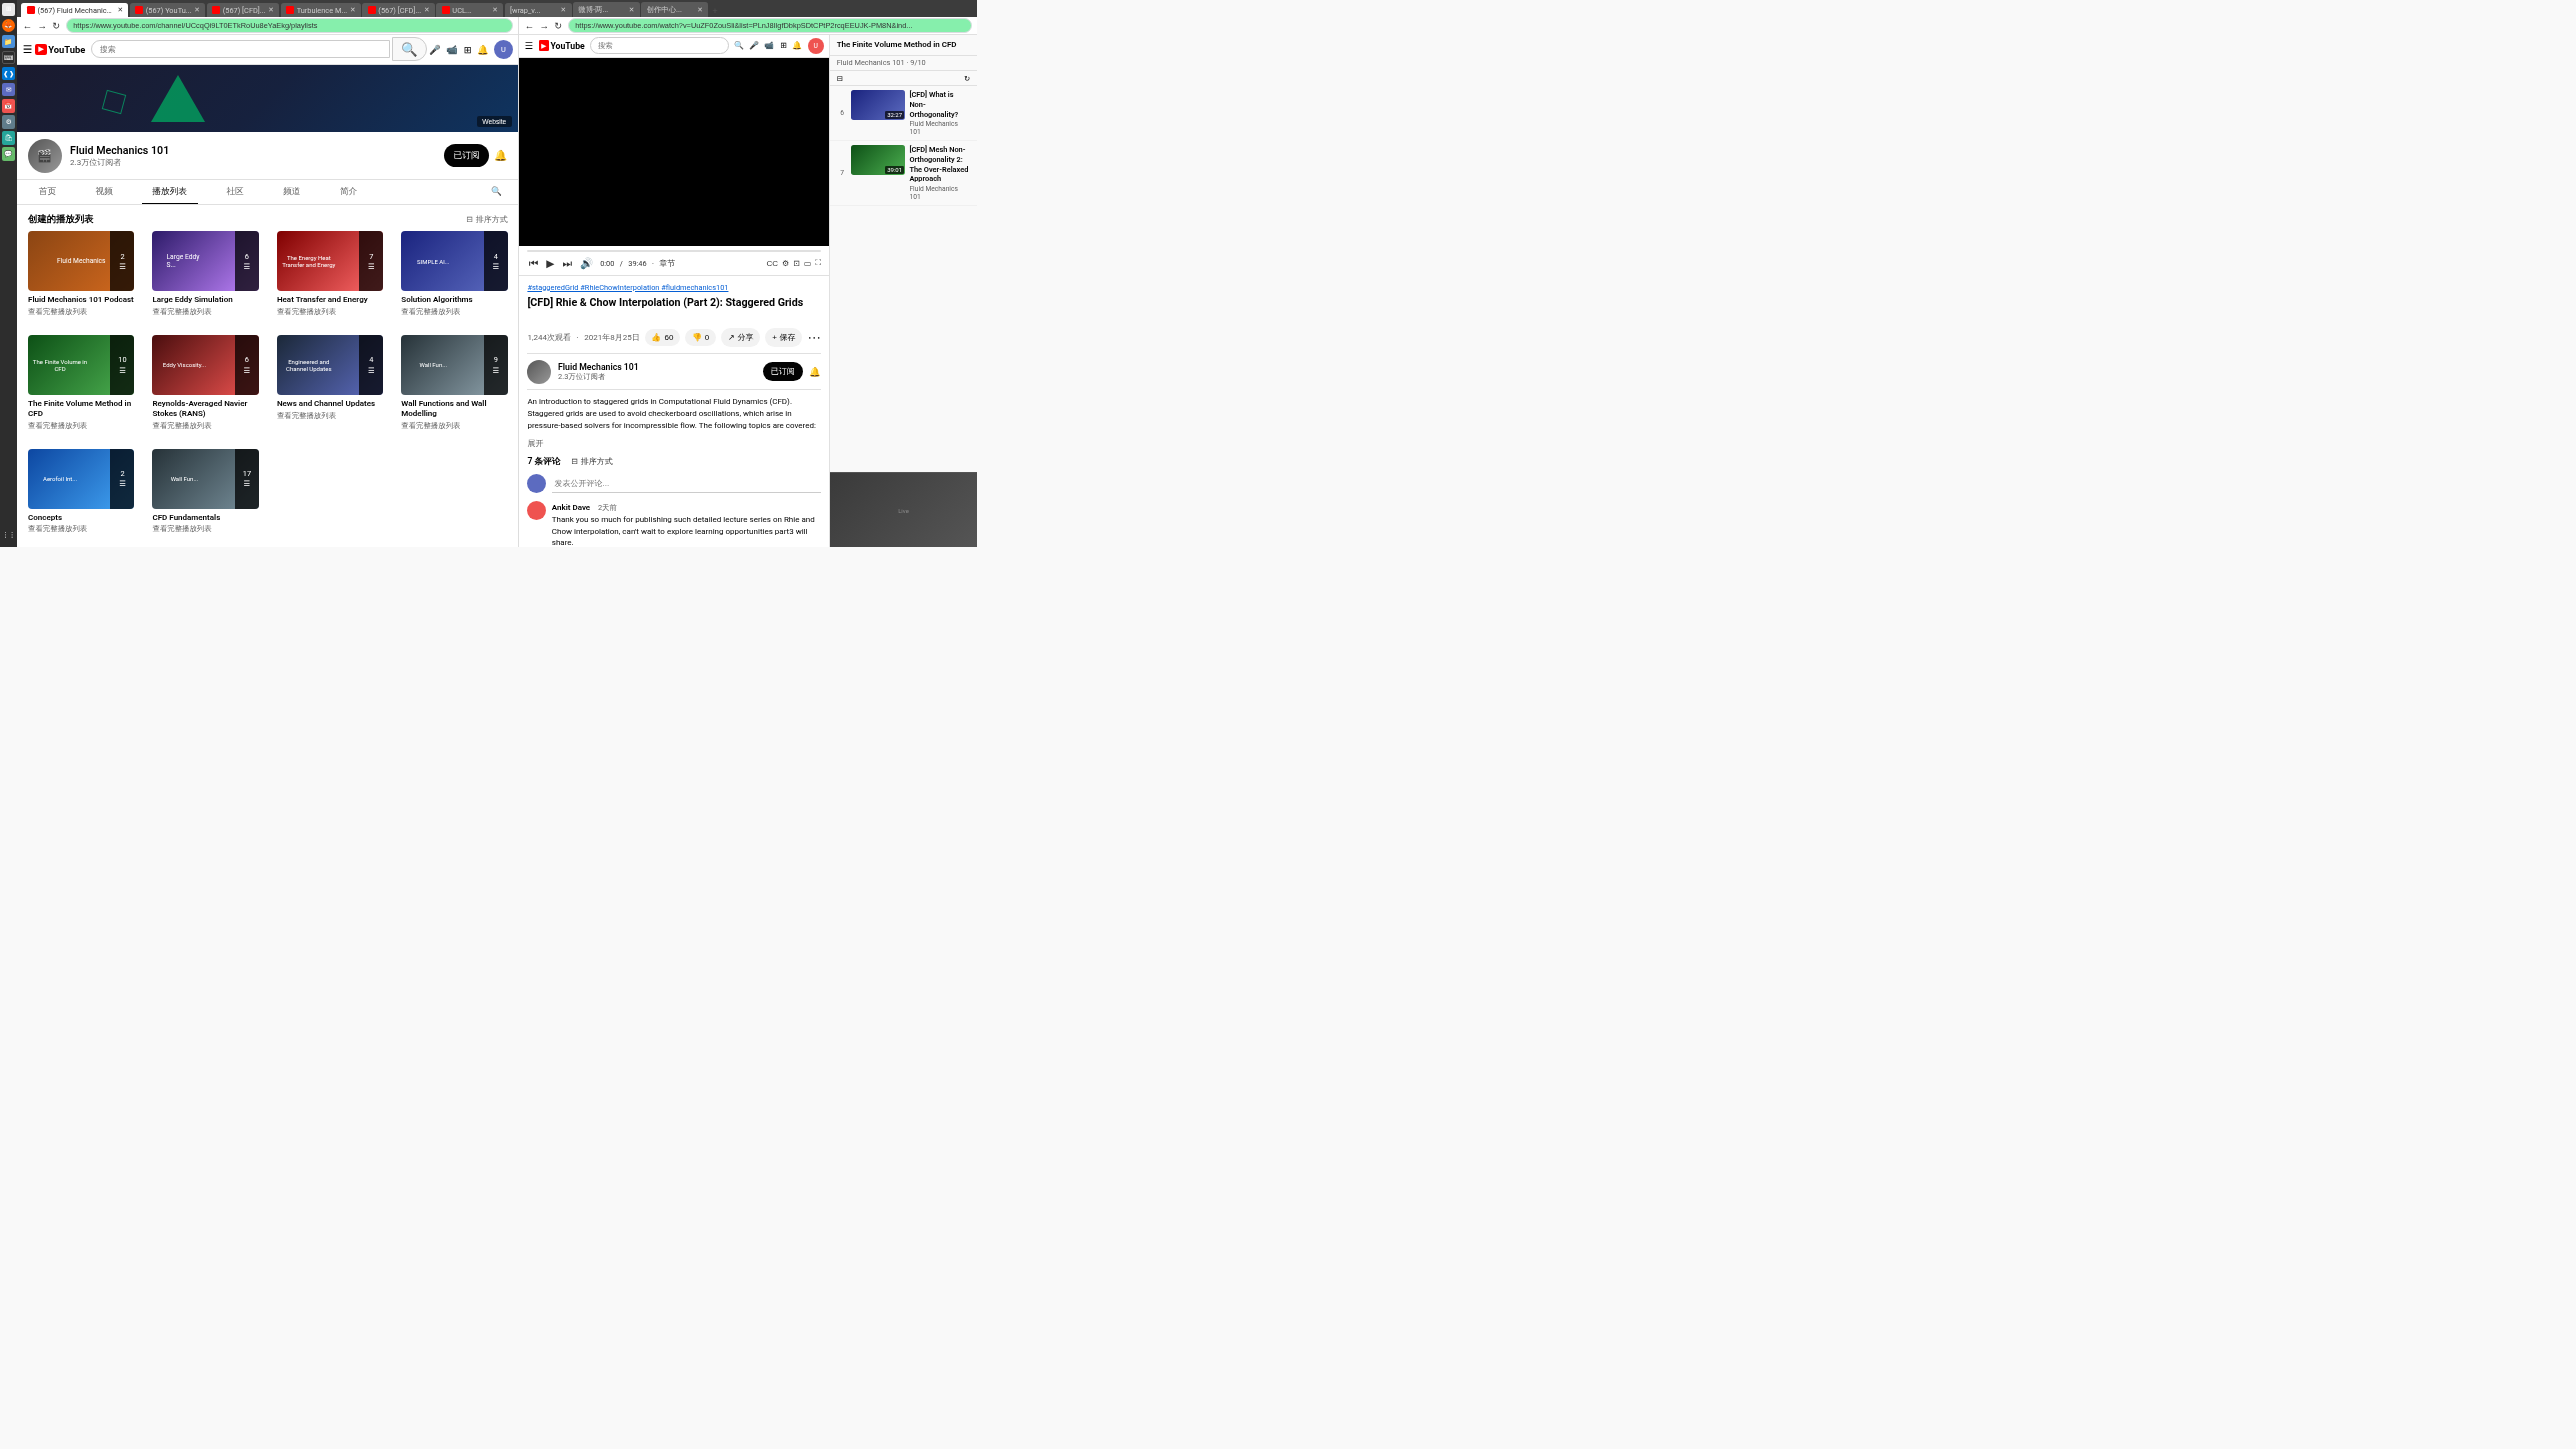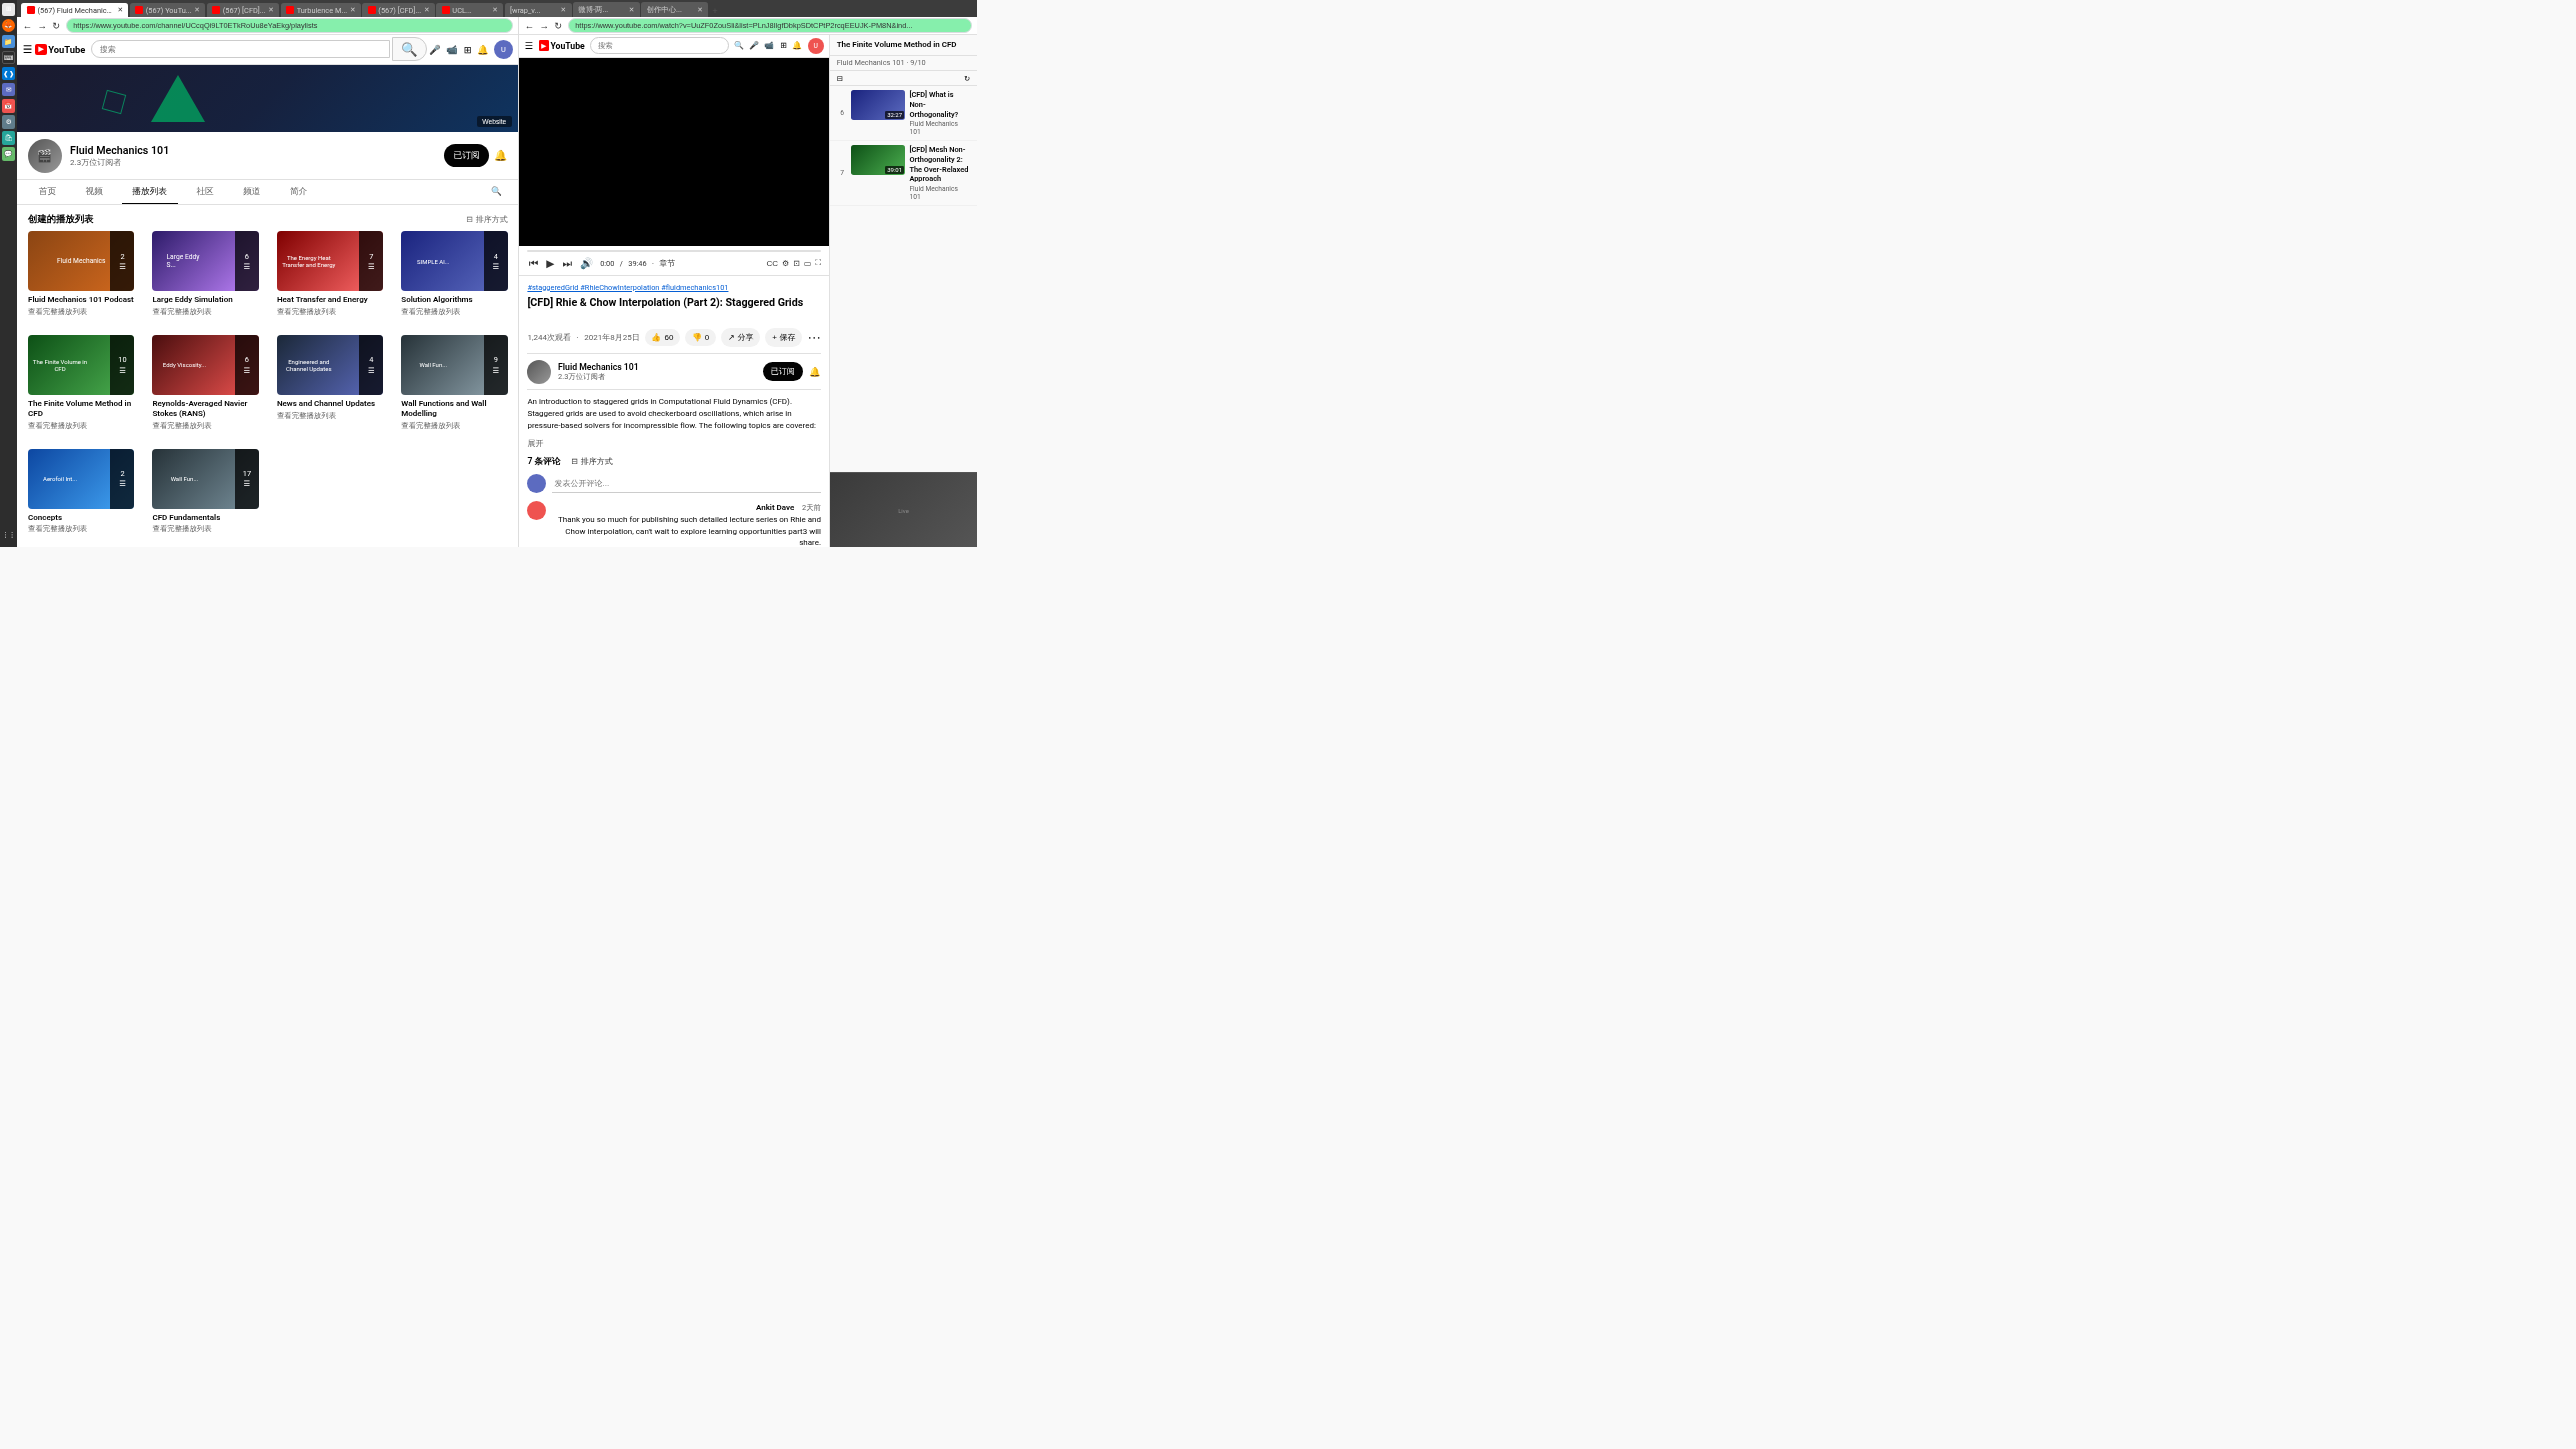--- a/index.html
+++ b/index.html
@@ -217,21 +217,21 @@
       background: none;
       border: none;
       cursor: pointer;
       font-size: 10.7px;
       color: #333;
     }
 
     
     .channel-tabs {
       display: flex;
-      gap: 8px;
+      gap: 18px;
       border-bottom: 0.7px solid #e0e0e0;
       padding: 0 10.7px;
     }
     .ch-tab {
       padding: 5.4px 10.7px;
       font-size: 8.7px;
       color: #606060;
       cursor: pointer;
       border-bottom: 1.3px solid transparent;
       text-decoration: none;
@@ -525,21 +525,21 @@
       gap: 5.4px;
       margin-bottom: 8px;
     }
     .commenter-av {
       width: 19px;
       height: 19px;
       border-radius: 50%;
       background: #ef5350;
       flex-shrink: 0;
     }
-    .comment-content { flex: 1; text-align: right; }
+    .comment-content { flex: 1; }
     .comment-author { font-size: 8px; font-weight: 600; }
     .comment-date { font-size: 7.4px; color: #606060; margin-left: 5.4px; }
     .comment-text { font-size: 8px; color: #030303; line-height: 1.4; margin-top: 1px; }
 
     
     .right-panel {
       width: 148px;
       flex-shrink: 0;
       background: #f9f9f9;
       border-left: 0.7px solid #e0e0e0;

